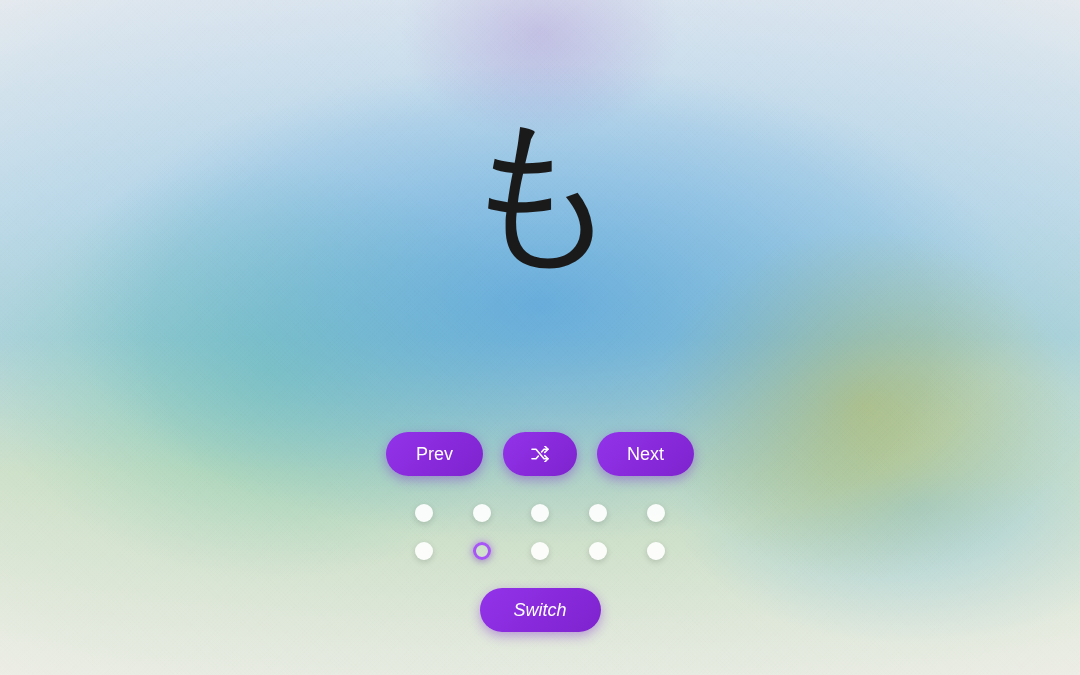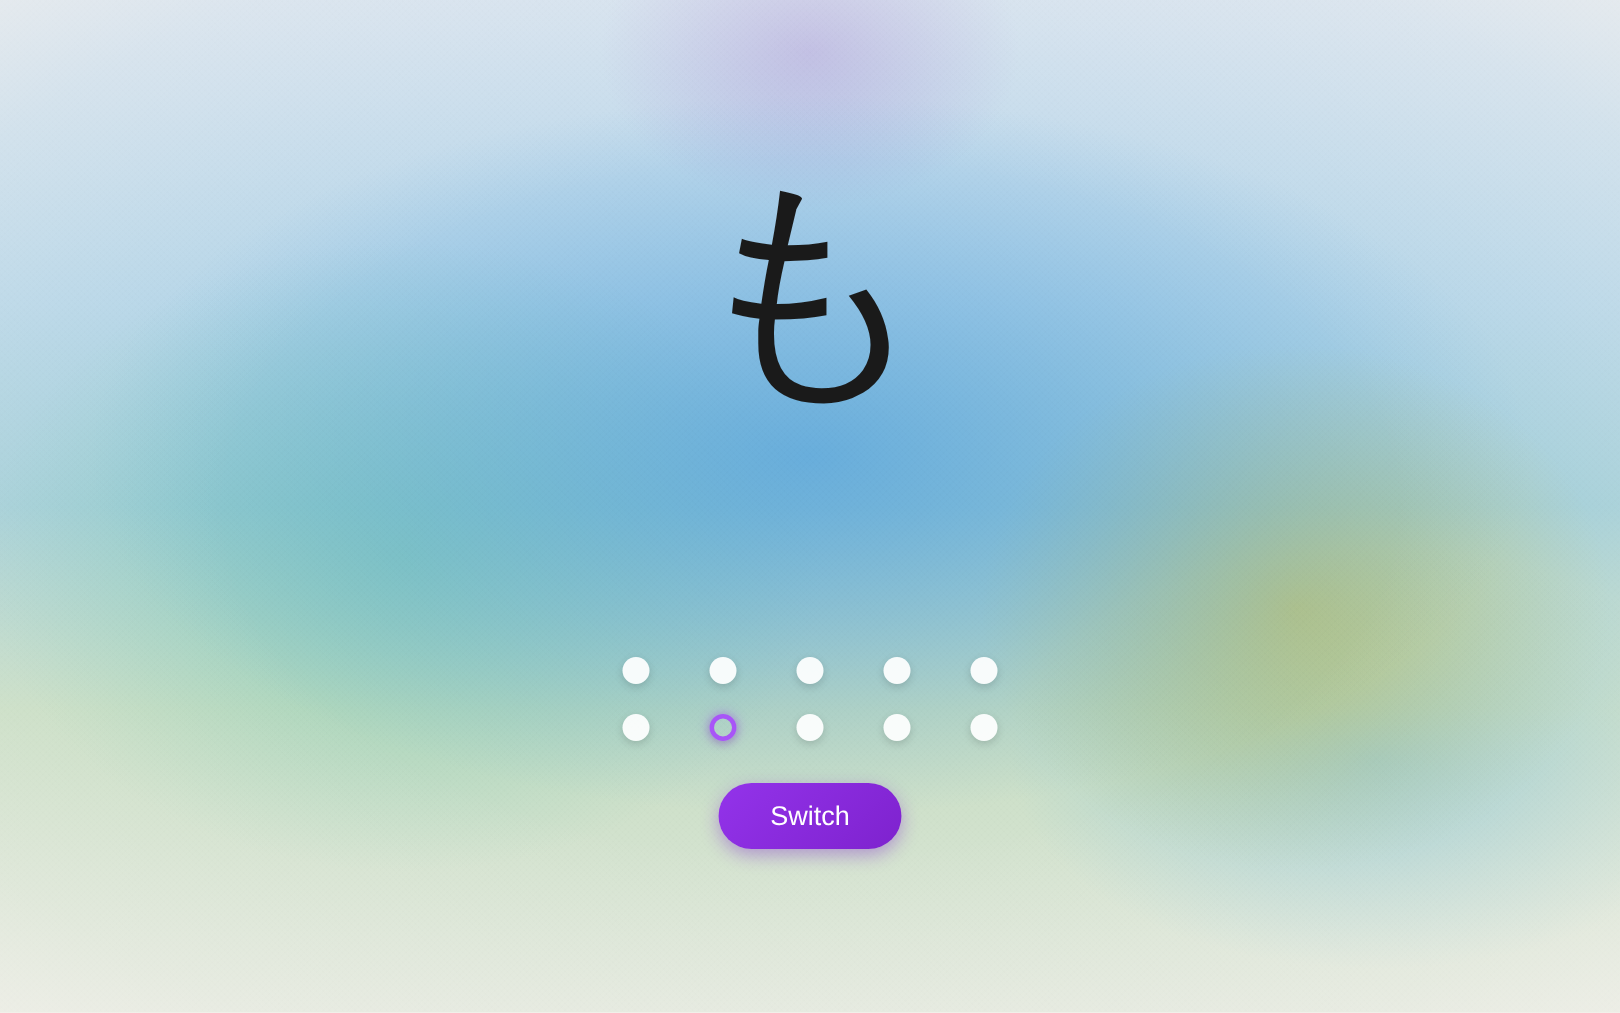--- a/index.html
+++ b/index.html
@@ -100,20 +100,21 @@
       height: 44px;
     }
     
     .btn-icon {
       min-width: 74px;
       padding: 12px 24px;
     }
     
     .btn-switch {
       padding: 20px 34px;
+      font-style: italic;
     }
     
     .dots-container {
       display: flex;
       flex-direction: column;
       gap: 20px;
       padding: 6px 0;
     }
     
     .dots-row {
@@ -147,20 +148,33 @@
 <div class="background"></div>
 <div class="paper-texture"></div>
 <div class="vignette"></div>
 
 <div class="container">
 
   <div class="character-display">も</div>
 
   <div class="controls">
 
+    <div class="button-row">
+      <button class="btn">Prev</button>
+      <button class="btn btn-icon">
+        <svg class="shuffle-icon" viewBox="0 0 24 20" fill="none" stroke="white" stroke-width="2" stroke-linecap="round" stroke-linejoin="round">
+          <path d="M2 4 L7 4 L17 16 L22 16"></path>
+          <path d="M18 12 L22 16 L18 20"></path>
+          <path d="M2 16 L7 16 L10 12.5"></path>
+          <path d="M14 7.5 L17 4 L22 4"></path>
+          <path d="M18 0 L22 4 L18 8"></path>
+        </svg>
+      </button>
+      <button class="btn">Next</button>
+    </div>
 
     <div class="dots-container">
       <div class="dots-row">
         <div class="dot"></div>
         <div class="dot"></div>
         <div class="dot"></div>
         <div class="dot"></div>
         <div class="dot"></div>
       </div>
       <div class="dots-row">

